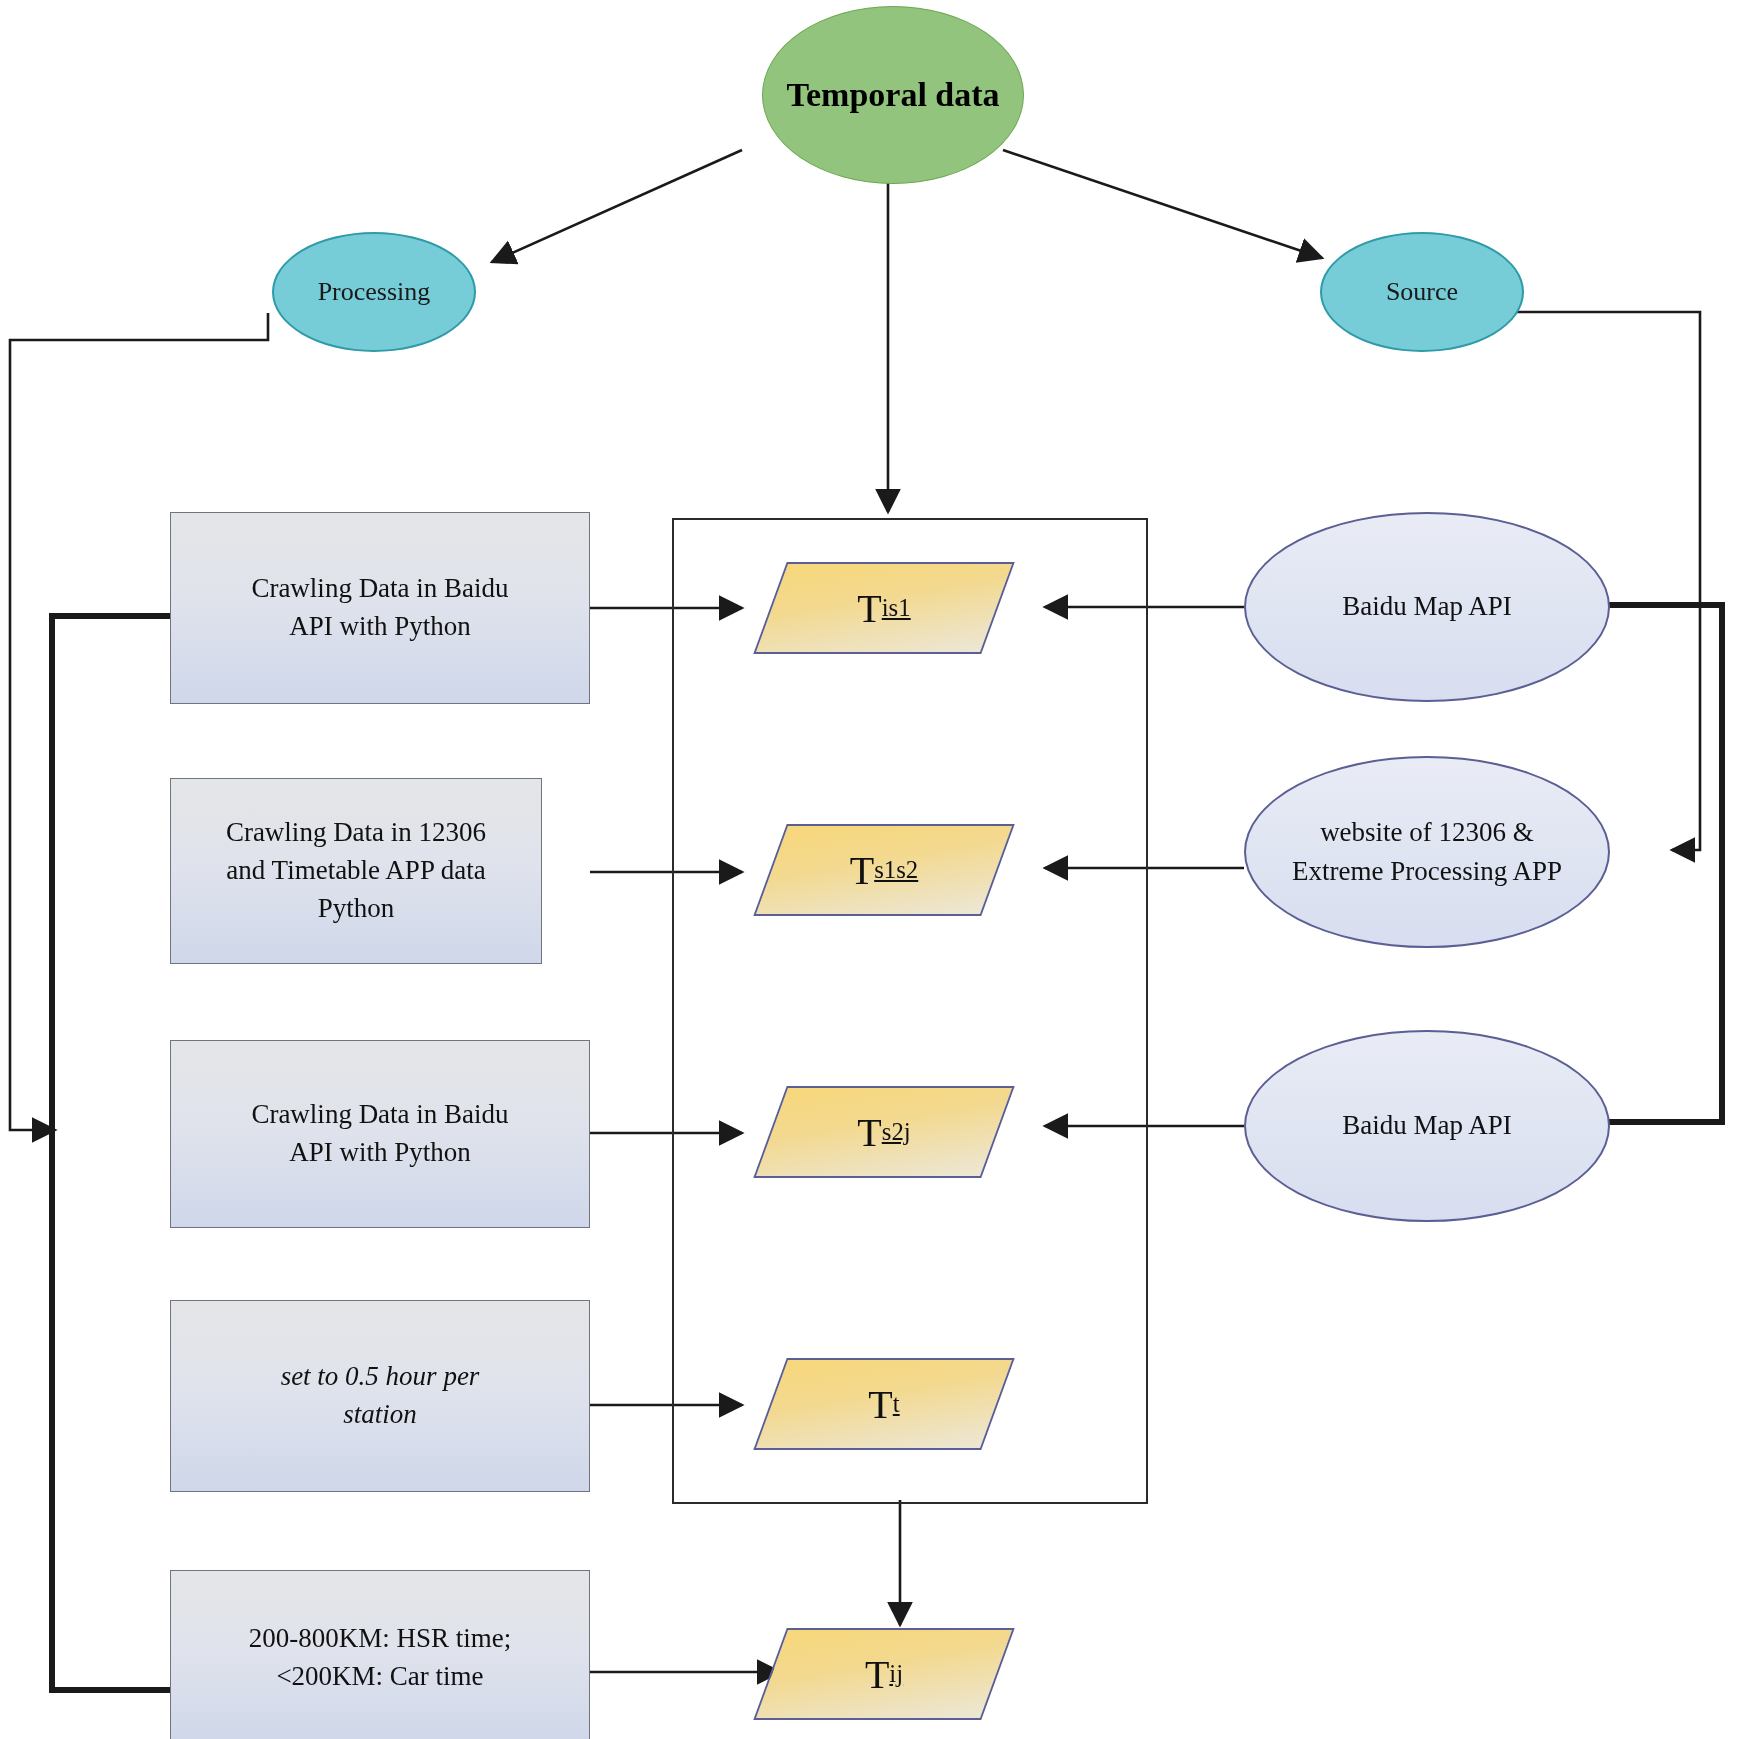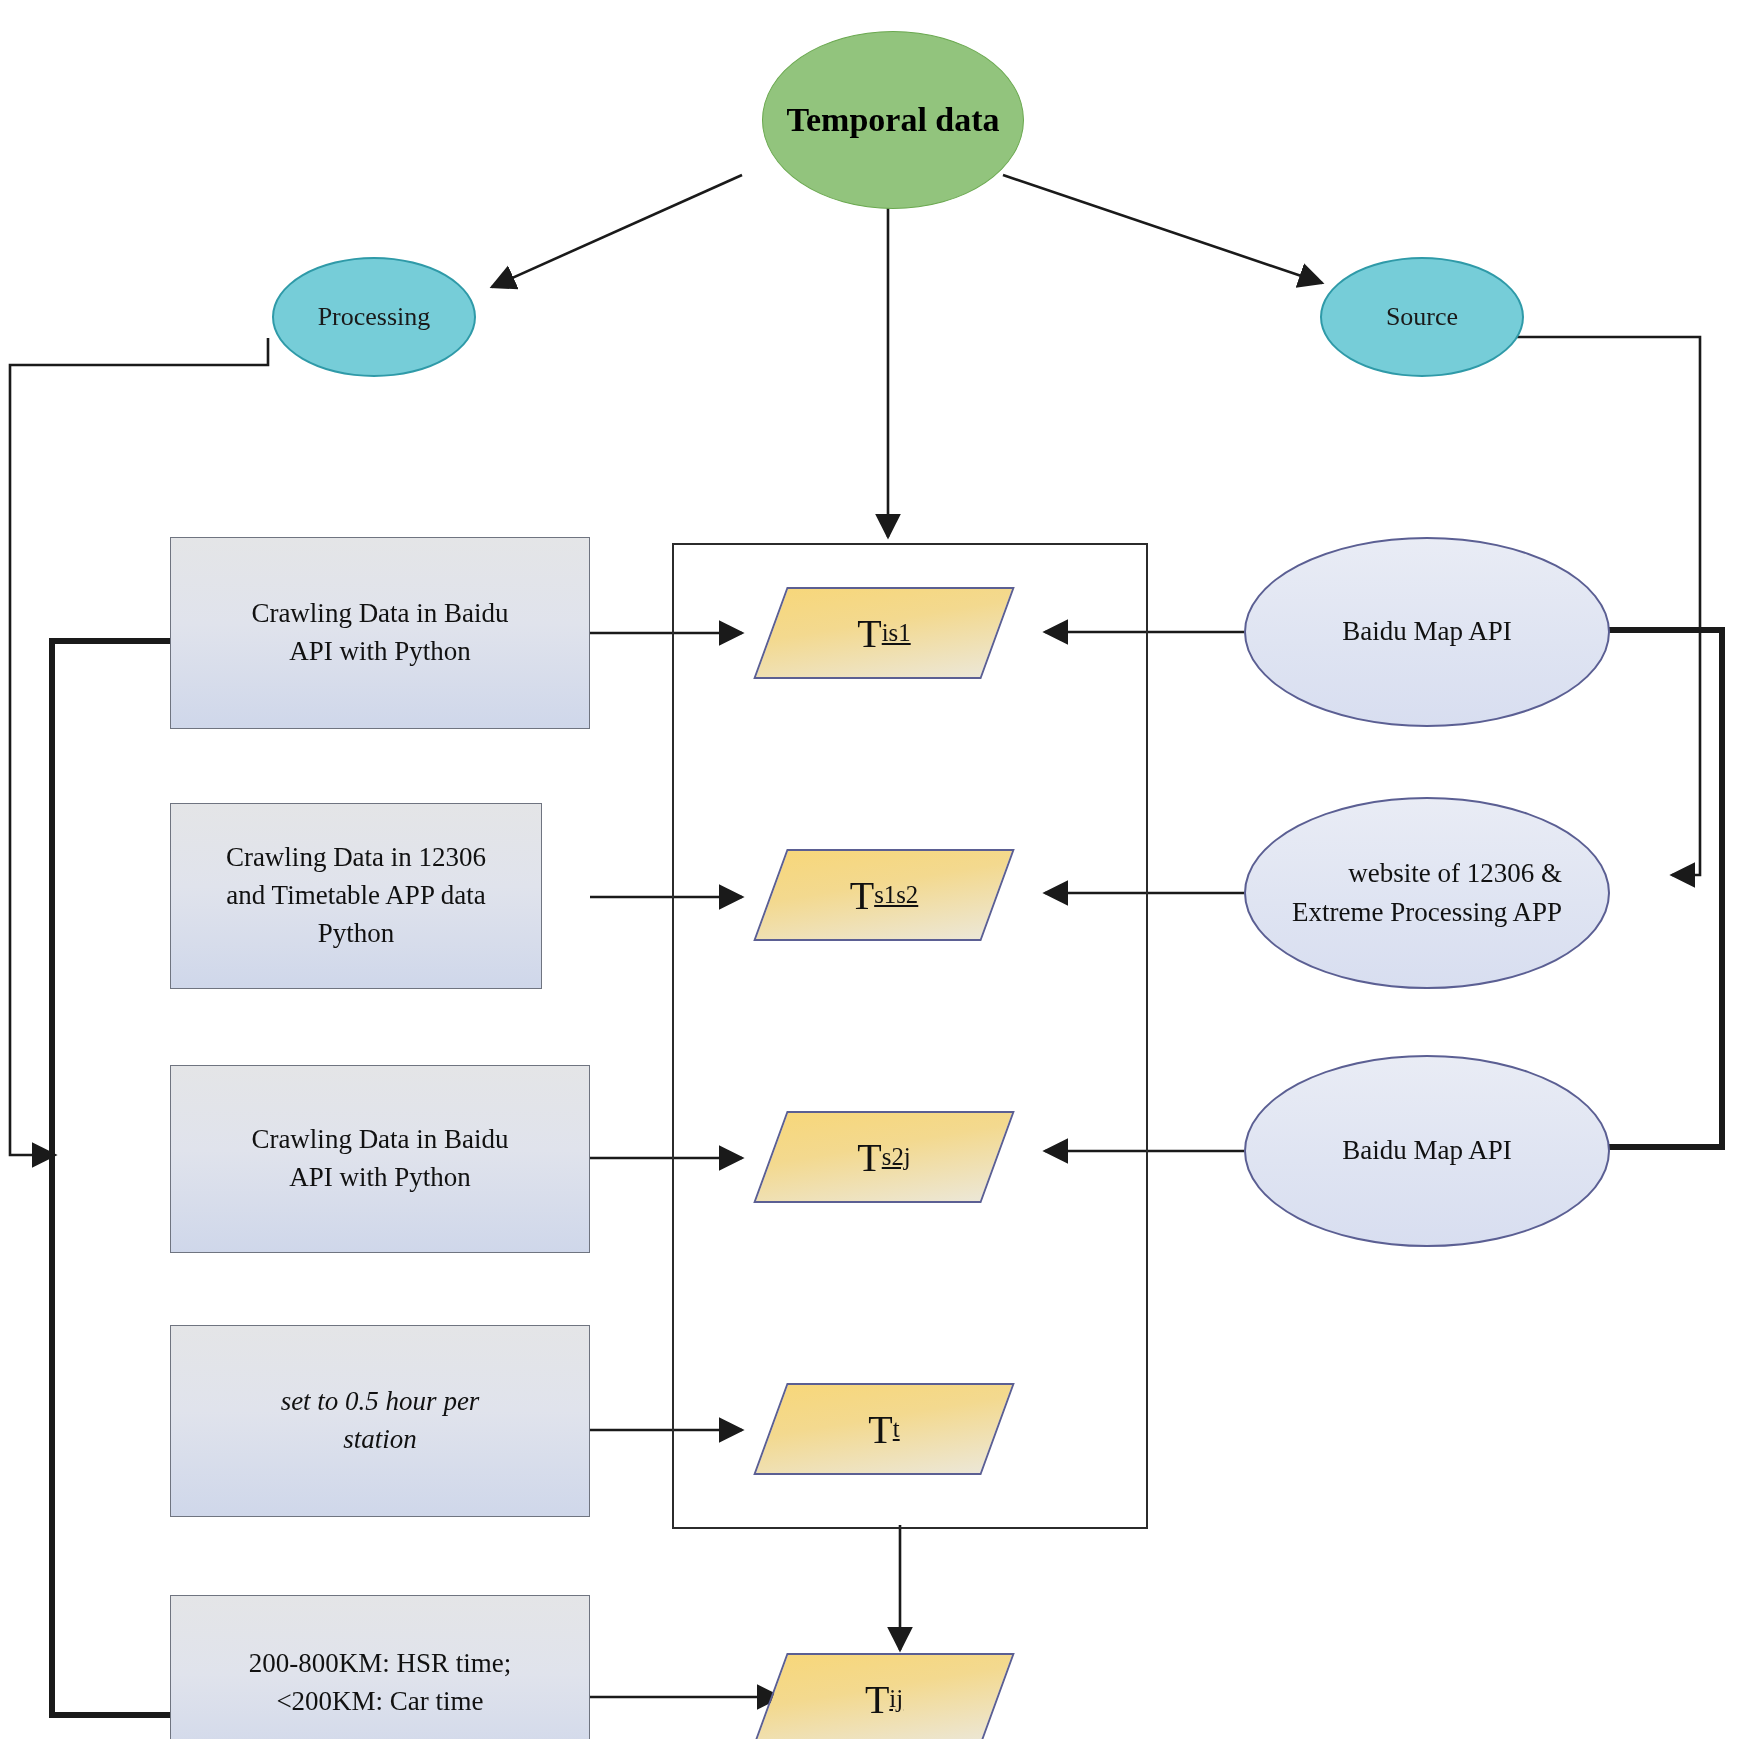--- a/index.html
+++ b/index.html
@@ -3,21 +3,21 @@
 <meta charset="utf-8">
 <style>
   html,body{margin:0;padding:0;}
   body{
     width:1750px;height:1739px;
     background:#ffffff;
     font-family:"Liberation Serif", serif;
     position:relative;
     overflow:hidden;
   }
-  #canvas{position:absolute;inset:0;margin-top:25px;}
+  #canvas{position:absolute;inset:0;}
   svg.layer{position:absolute;left:0;top:0;width:1750px;height:1739px;pointer-events:none;}
 
   .node{position:absolute;box-sizing:border-box;display:flex;align-items:center;justify-content:center;text-align:center;}
 
   
   .ellipse{border-radius:50%;}
   .ellipse-green{
     background:#92c47d;
     border:1.5px solid #6aa84f;
     font-weight:bold;
@@ -218,21 +218,21 @@
         <sub>ij</sub>
     </div>
   </div>
 
   <div class="node ellipse ellipse-lav" style="left:1244px;top:512px;width:366px;height:190px;">
     <div>
       <div>Baidu Map API</div>
     </div>
   </div>
 
-  <div class="node ellipse ellipse-lav" style="left:1244px;top:772px;width:366px;height:192px;text-align:right;">
+  <div class="node ellipse ellipse-lav" style="left:1244px;top:756px;width:366px;height:192px;">
     <div>
       <div>website of 12306 &amp;</div>
       <div>Extreme Processing APP</div>
     </div>
   </div>
 
   <div class="node ellipse ellipse-lav" style="left:1244px;top:1030px;width:366px;height:192px;">
     <div>
       <div>Baidu Map API</div>
     </div>

